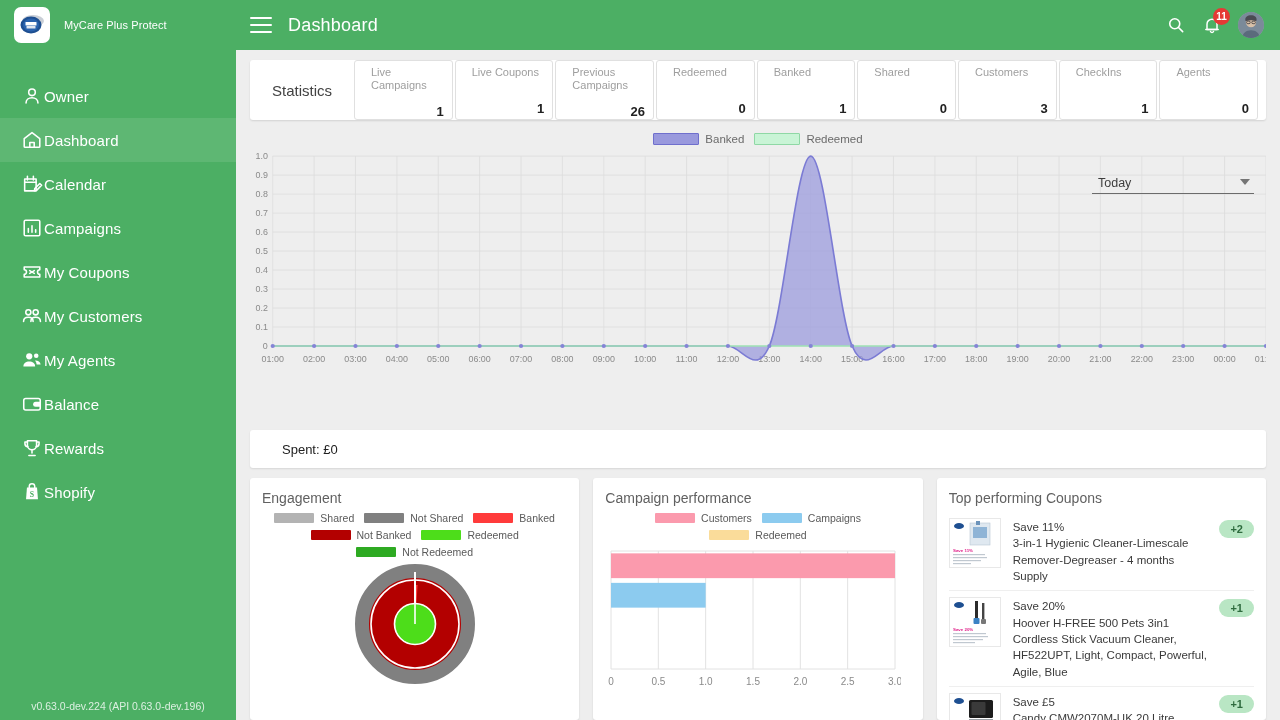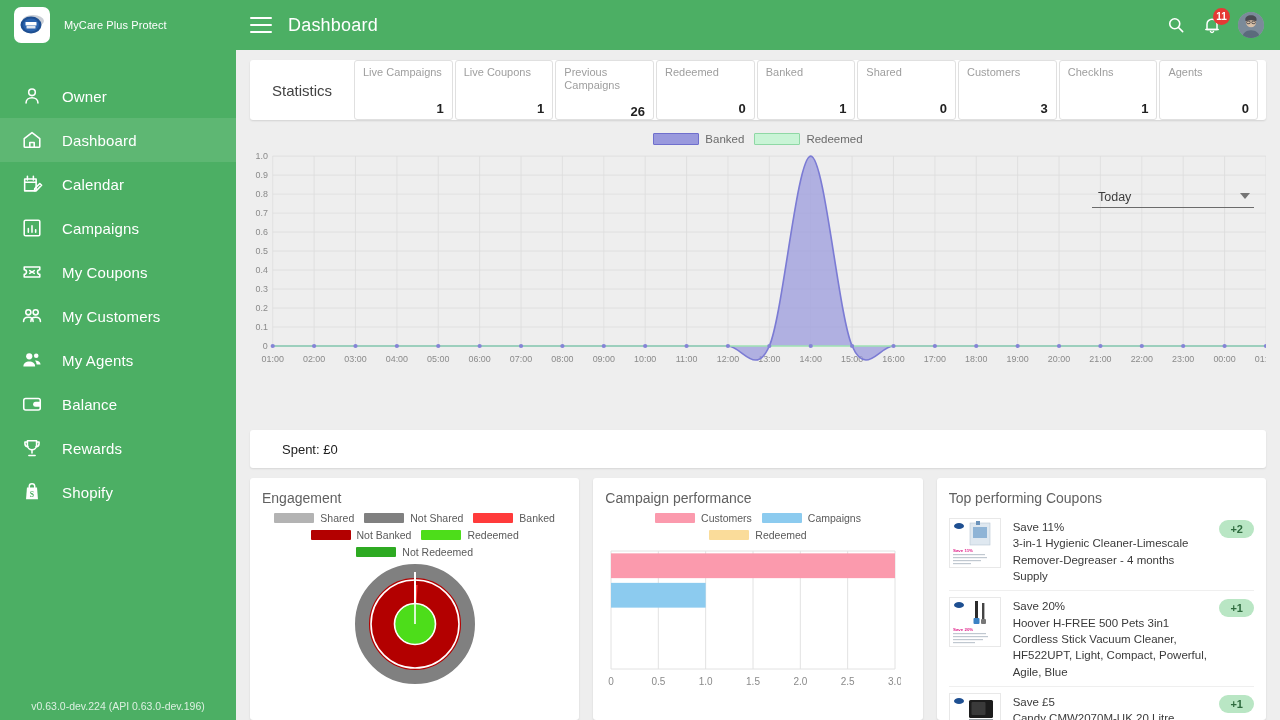--- a/index.html
+++ b/index.html
@@ -35,21 +35,20 @@
   .brand-title {
     color: #ffffff;
     font-size: 11px;
     letter-spacing: .1px;
     white-space: nowrap;
   }
   .nav { margin-top: 24px; }
   .nav-item {
     height: 44px;
     display: flex; align-items: center;
-    gap: 18px;
     padding-left: 20px;
     color: #ffffff;
     cursor: pointer;
   }
   .nav-item.active { background: rgba(255,255,255,0.10); }
   .nav-icon {
     width: 24px; height: 24px;
     display: flex; align-items: center; justify-content: center;
     flex: 0 0 24px;
   }
@@ -133,21 +132,21 @@
     color: #424242;
     flex: 0 0 104px;
   }
   .stat-cards { display: flex; flex: 1 1 auto; gap: 2px; }
   .stat-card {
     flex: 1 1 0;
     height: 60px;
     background: #fff;
     border: 1px solid #e0e0e0;
     border-radius: 3px;
-    padding: 5px 8px 4px 8px;
+    padding: 5px 8px 4px 16px;
     display: flex; flex-direction: column;
     justify-content: space-between;
     cursor: pointer;
     gap: 12px;
   }
   .stat-name {
     font-size: 11px; color: #9e9e9e;
     line-height: 1.22;
   }
   .stat-value {
@@ -169,21 +168,21 @@
   }
   .legend-item { display: flex; align-items: center; gap: 6px; }
   .legend-swatch { width: 46px; height: 12px; border-radius: 1px; }
   .legend-text { font-size: 11.5px; color: #6b6b6b; }
 
   .plot-wrap { position: relative; height: 272px; }
   .plot-svg { position: absolute; inset: 0; }
 
   .range-select {
     position: absolute;
-    top: 28px; right: 12px;
+    top: 14px; right: 12px;
     width: 162px; height: 32px;
     border-bottom: 1.5px solid #6b6b6b;
     display: flex; align-items: flex-end;
     justify-content: space-between;
     padding: 0 4px 3px 6px;
     cursor: pointer;
   }
   .range-select .rs-text { font-size: 12.5px; color: #3d3d3d; }
   .rs-chevron {
     width: 0; height: 0;

